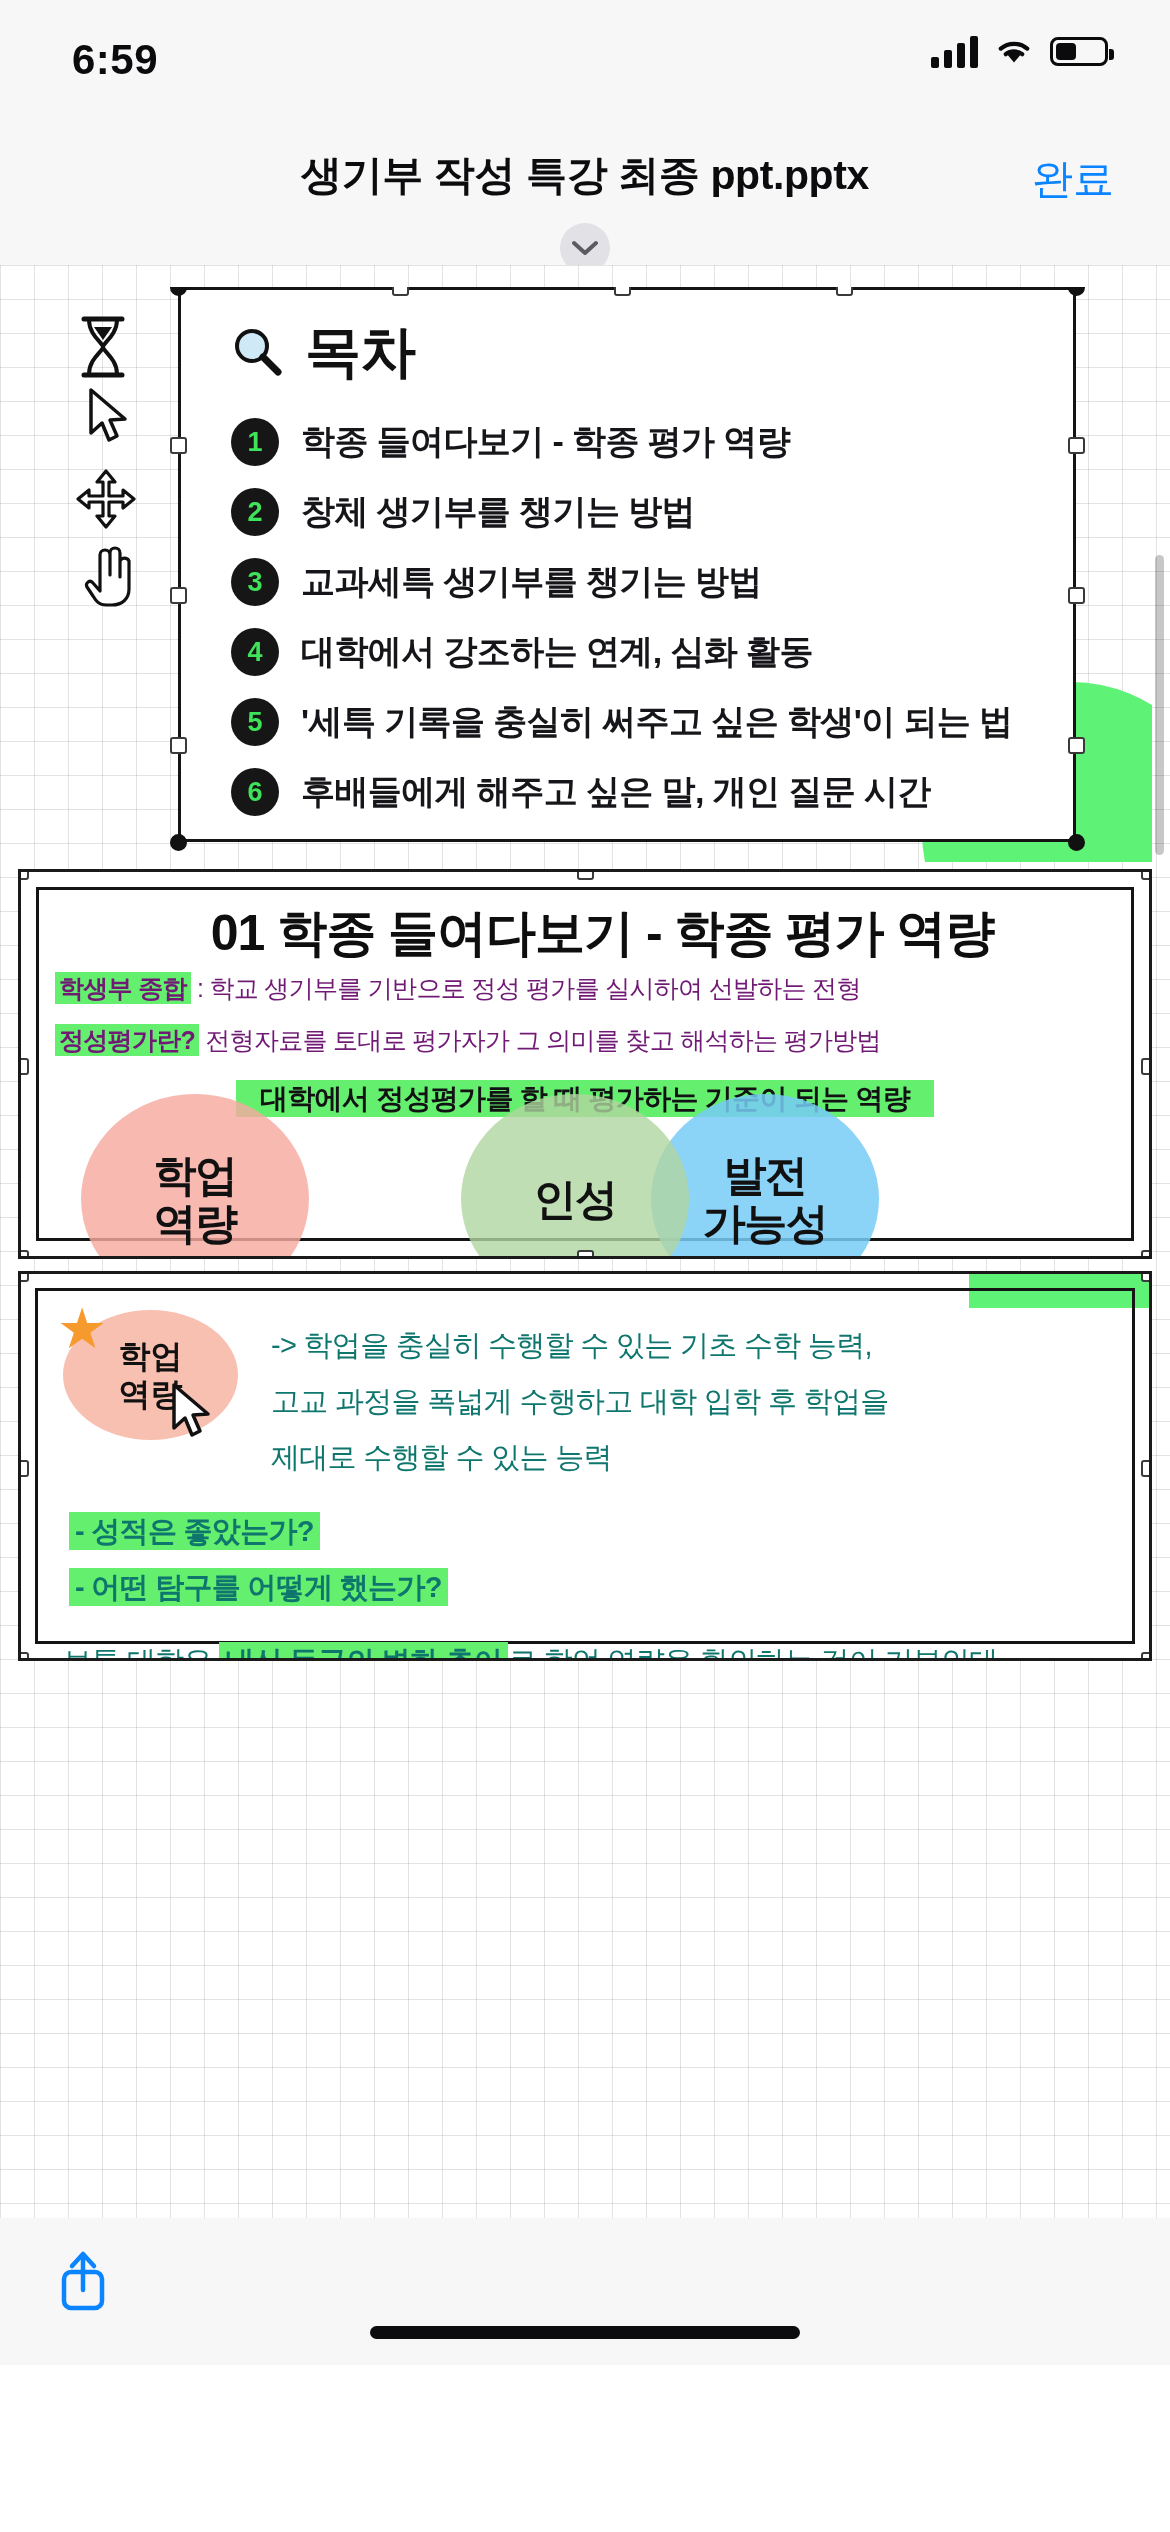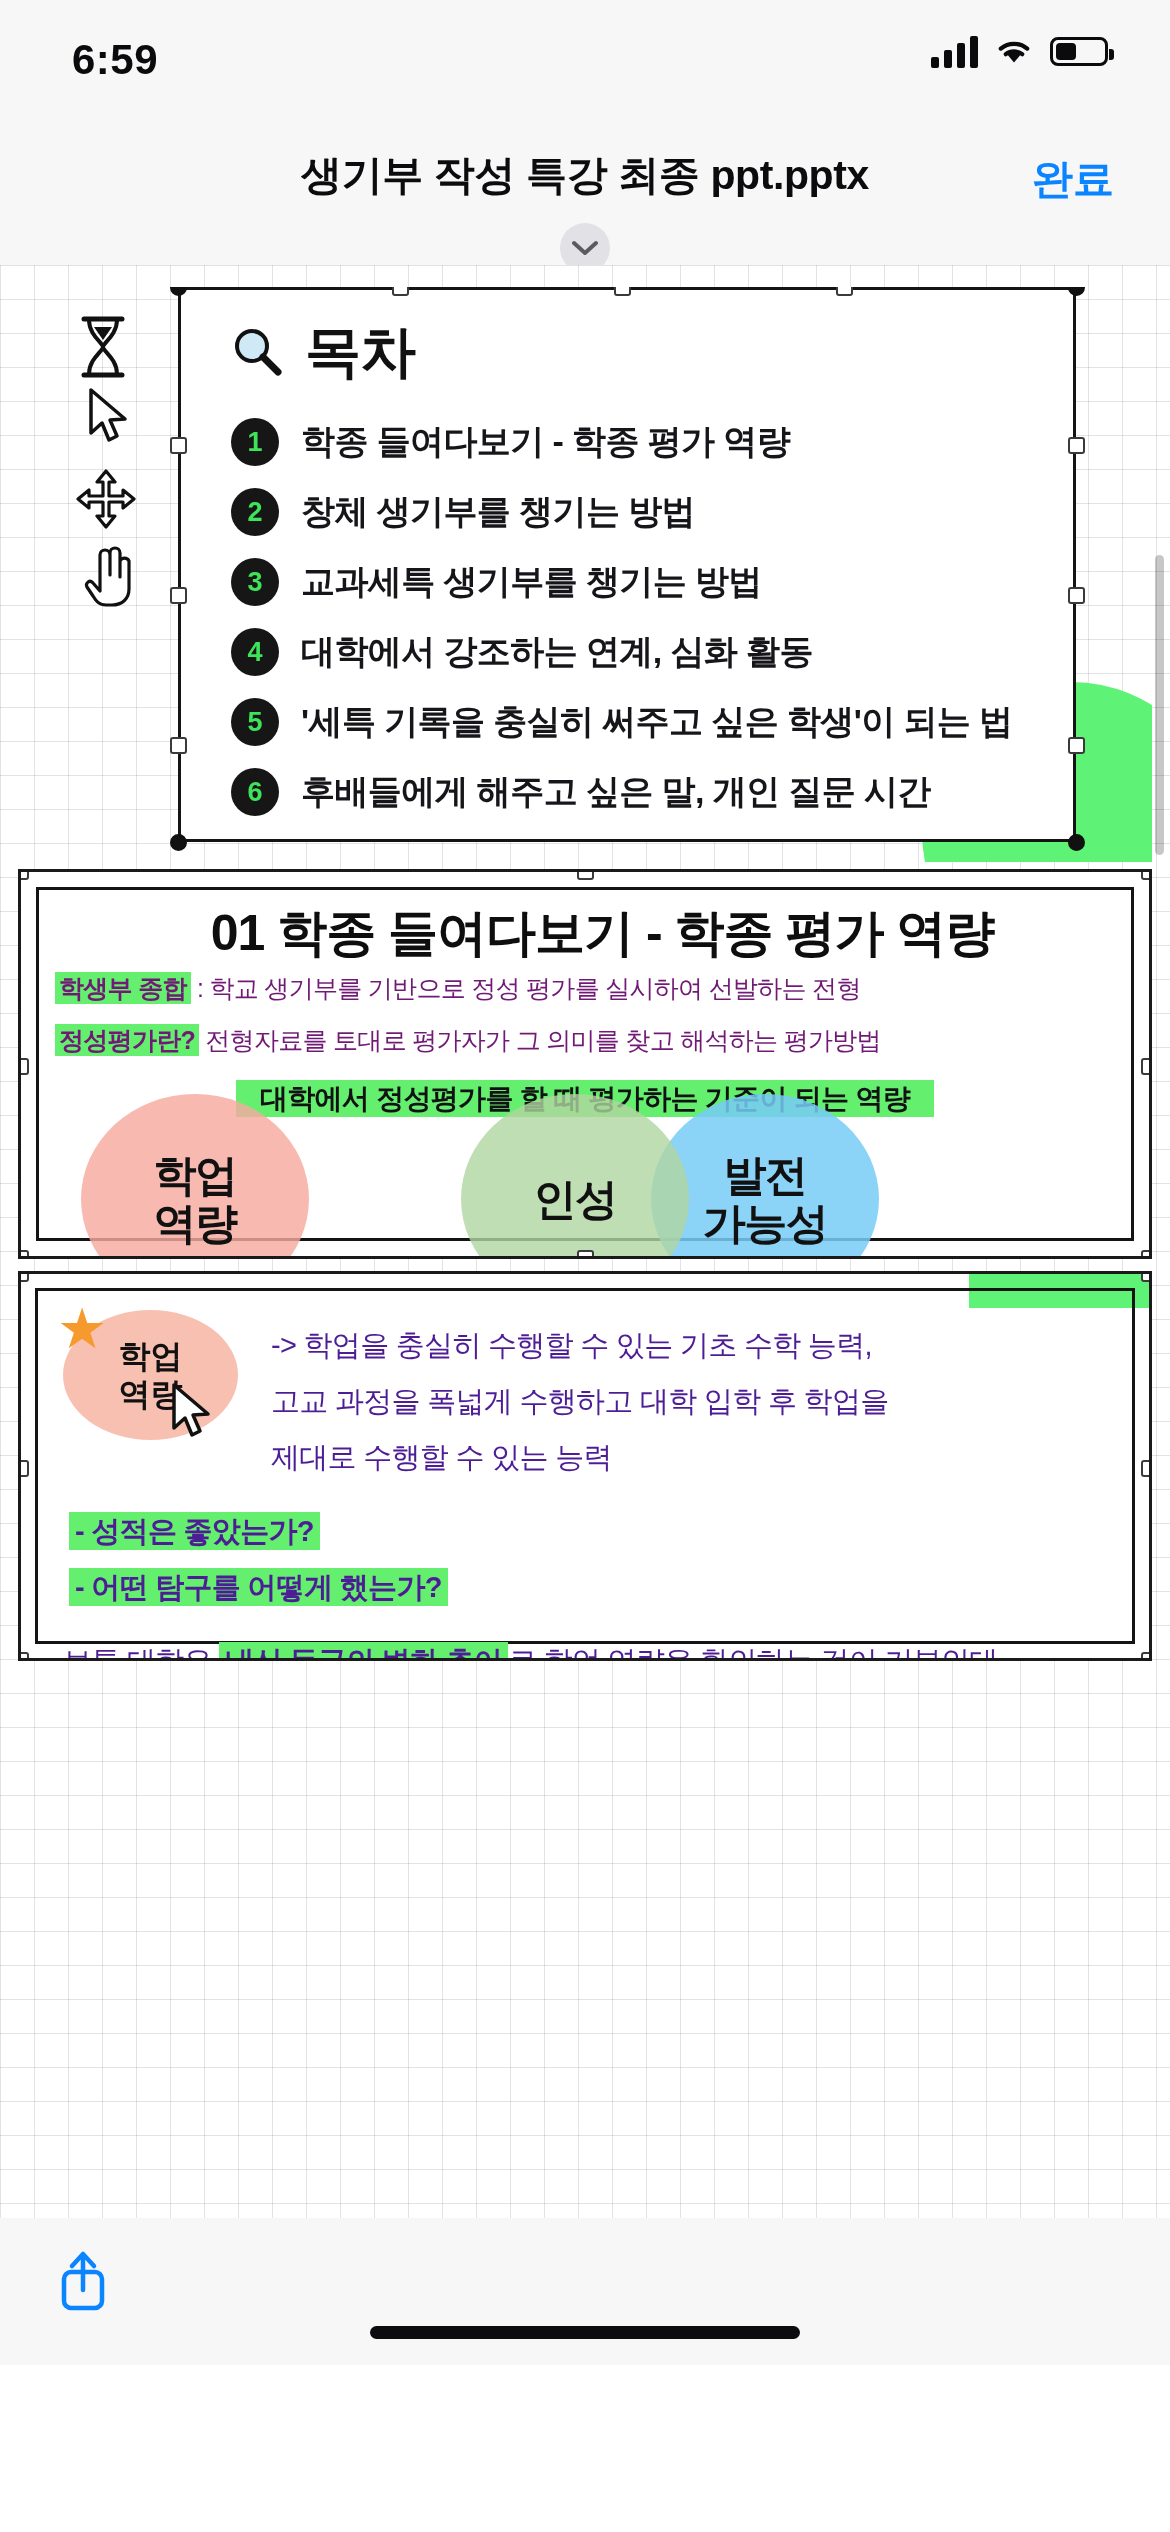--- a/index.html
+++ b/index.html
@@ -65,21 +65,21 @@
     letter-spacing: -0.4px;
   }
   .chev-btn {
     width: 50px; height: 50px; border-radius: 50%;
     background: #e2e2e6;
     display: flex; align-items: center; justify-content: center;
   }
   .chev-btn svg { display:block; }
   .nav-done {
     position: absolute; right: 56px; top: 42px;
-    font-size: 41px; color: #0a84ff; font-weight: 700;
+    font-size: 41px; color: #0a84ff; font-weight: 400;
   }
 
   
   .doc {
     position: absolute; top: 265px; left: 0;
     width: 1170px; height: 2120px;
     background: #ffffff;
     overflow: hidden;
   }
   .grid-bg {
@@ -176,21 +176,21 @@
   .s3-badge {
     position: absolute; left: 42px; top: 36px; width: 175px; height: 130px;
     border-radius: 50%; background: #f8c0b1;
     display: flex; align-items: center; justify-content: center; text-align: center;
     font-size: 32px; font-weight: 800; color: #111; line-height: 1.2;
   }
   .s3-star {
     position: absolute; left: 36px; top: 22px; font-size: 56px; color: #f79a2e;
   }
   .s3-line {
-    position: absolute; font-size: 29px; color: #4c1d95; font-weight: 500;
+    position: absolute; font-size: 29px; color: #0f766e; font-weight: 500;
     letter-spacing: -0.7px; white-space: nowrap;
   }
   .s3-hl { background: #64f06e; padding: 3px 6px; font-weight: 600; }
 
   
   .toolbar {
     position: absolute; bottom: 0; left: 0; width: 1170px; height: 147px;
     background: #f7f7f8;
   }
   .share-btn { position: absolute; left: 56px; top: 30px; }

